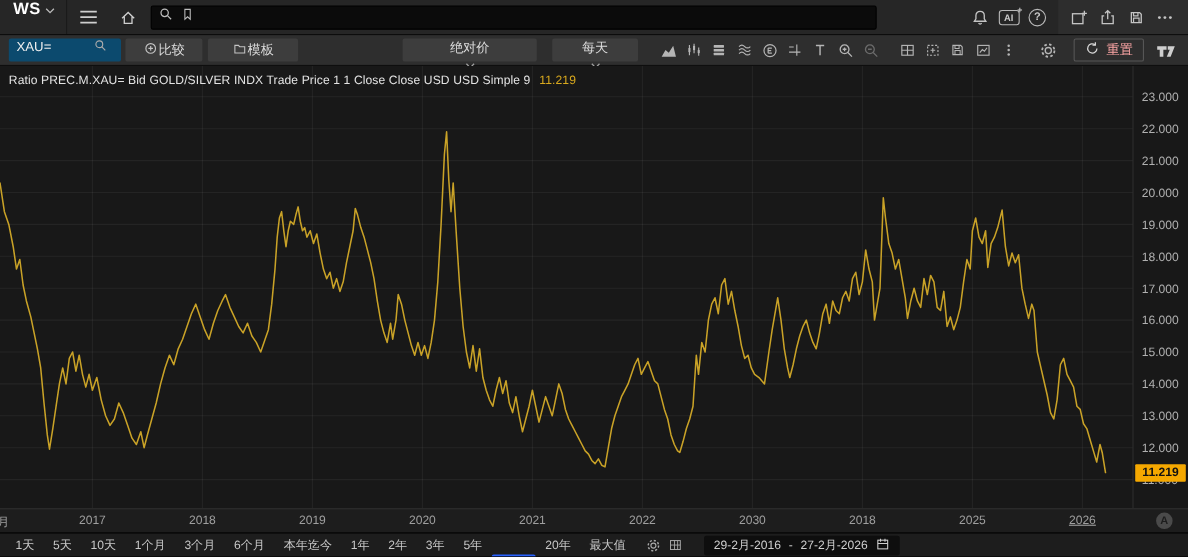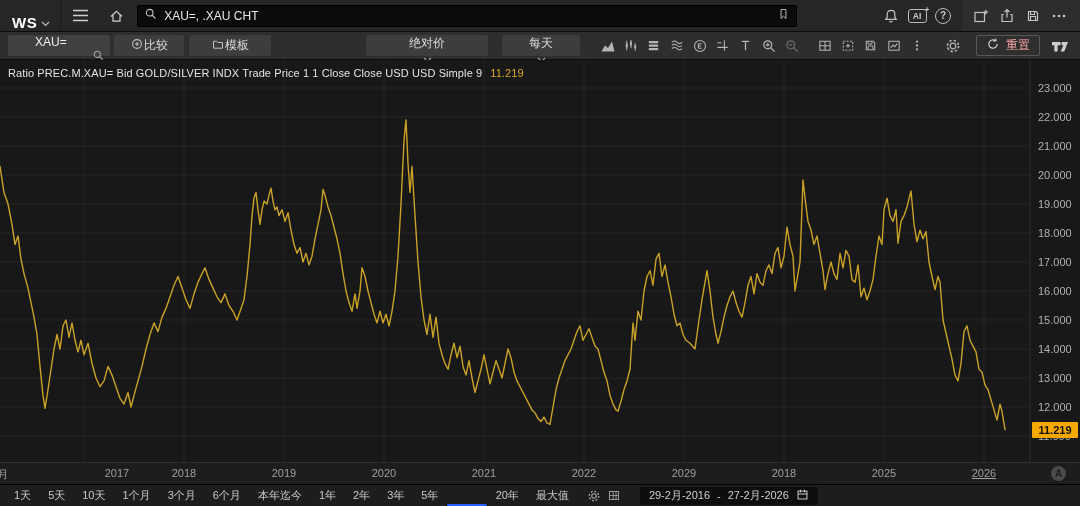--- a/index.html
+++ b/index.html
@@ -3,42 +3,42 @@
 <meta charset="utf-8">
 <style>
   * { box-sizing: border-box; margin: 0; padding: 0; }
   html,body { background:#000; }
   body { font-family: "Liberation Sans", "DejaVu Sans", sans-serif; }
   #app { position:relative; width:1080px; height:506px; background:#181818; overflow:hidden; color:#ddd; }
 
   
   .topbar { position:absolute; top:0; left:0; width:1080px; height:32px; background:#262626;
             border-bottom:1px solid #0b0b0b; display:flex; align-items:center; }
-  .ws-wrap { display:flex; align-items:flex-end; gap:4px; padding:0 10px 0 12px; height:100%; border-right:1px solid #1a1a1a; }
+  .ws-wrap { display:flex; align-items:flex-start; gap:4px; padding:0 10px 0 12px; height:100%; border-right:1px solid #1a1a1a; }
   .ws-logo { font-weight:bold; font-size:15px; color:#fff; letter-spacing:.5px; }
   .icon-btn { display:flex; align-items:center; justify-content:center; width:26px; height:26px; cursor:pointer; }
   .icon-btn svg { display:block; }
   .searchbar { display:flex; align-items:center; margin-left:8px; width:660px; height:22px; background:#0b0b0b;
                border:1px solid #000; border-radius:2px; padding:0 6px; gap:6px; }
   .searchbar input { flex:1; background:transparent; border:none; outline:none; color:#e8e8e8; font-size:12px;
                      font-family:"Liberation Sans",sans-serif; }
   .top-right { margin-left:auto; display:flex; align-items:center; height:100%; }
   .top-group2 { display:flex; align-items:center; height:100%; background:#2d2d2d; padding:0 8px 0 6px; margin-left:6px; }
   .help-circle { width:16px; height:16px; border:1.2px solid #b9b9b9; border-radius:50%; color:#c9c9c9;
                  font-size:10px; font-weight:bold; display:flex; align-items:center; justify-content:center; }
   .ai-badge { position:relative; width:19px; height:14px; border:1.2px solid #b9b9b9; border-radius:3px;
               color:#c9c9c9; font-size:8.5px; font-weight:bold; display:flex; align-items:center; justify-content:center; }
   .ai-badge .plus { position:absolute; top:-5px; right:-4px; font-size:8px; color:#c9c9c9; }
 
   
   .toolbar { position:absolute; top:32px; left:0; width:1080px; height:28px; background:#2e2e2e;
              border-bottom:1px solid #0e0e0e; display:flex; align-items:center; font-size:12px; color:#dcdcdc;
              padding:0 6px 0 8px; }
-  .sym-input { display:flex; align-items:flex-end; width:102px; height:21px; background:#404040; border-radius:2px;
-               padding:0 5px 0 7px; margin-right:4px;flex-direction:column; }
+  .sym-input { display:flex; align-items:flex-start; width:102px; height:21px; background:#0c4a6e; border-radius:2px;
+               padding:0 5px 0 7px; margin-right:4px; }
   .sym-input input { width:70px; background:transparent; border:none; outline:none; color:#eee; font-size:12px;
                      font-family:"Liberation Sans",sans-serif; }
   .tb-btn { display:flex; align-items:center; justify-content:center; height:21px; background:#3d3d3d;
             border-radius:2px; padding:0 16px; margin-right:5px; cursor:pointer; }
   .tb-select { display:flex; align-items:center; justify-content:space-between; height:21px; background:#3d3d3d;
                border-radius:2px; padding:0 8px; cursor:pointer;flex-direction:column; }
   .tb-icon { width:23px; height:22px; display:flex; align-items:center; justify-content:center; cursor:pointer; color:#b5b5b5; }
   .dim { opacity:.45; }
   .reset-btn { display:flex; align-items:center; gap:6px; height:21px; border:1px solid #565656; border-radius:2px;
                padding:0 9px; margin:0 10px 0 12px; cursor:pointer; color:#fca5a5; }
@@ -91,21 +91,20 @@
           <path d="M2.5 8.5 L8 3.3 L13.5 8.5 M4.5 7.2 V13.2 H11.5 V7.2" stroke="#cfcfcf" stroke-width="1.2" fill="none"></path>
         </svg>
     </div>
     <div class="searchbar">
       <span>
         <svg width="14" height="14" viewBox="0 0 16 16">
             <circle cx="6.5" cy="6.5" r="3.8" stroke="#bdbdbd" stroke-width="1.3" fill="none"></circle>
             <path d="M9.4 9.4 L13.2 13.2" stroke="#bdbdbd" stroke-width="1.3"></path>
           </svg>
       </span>
-      <input spellcheck="false" value="XAU=, .XAU CHT" style="">
       <span>
         <svg width="13" height="14" viewBox="0 0 16 16">
             <path d="M5 2.5 h6 v11 l-3-2.7 -3 2.7 z" stroke="#bdbdbd" stroke-width="1.2" fill="none"></path>
           </svg>
       </span>
     </div>
     <div class="top-right">
       <div class="icon-btn">
         <svg width="16" height="16" viewBox="0 0 16 16">
             <path d="M8 2.3 c2.2 0 3.8 1.6 3.8 3.8 V9.2 l1.4 2.1 H2.8 L4.2 9.2 V6.1 C4.2 3.9 5.8 2.3 8 2.3 Z" stroke="#c4c4c4" stroke-width="1.2" fill="none"></path>
@@ -340,27 +339,27 @@
       </svg>
     <div class="legend">
       <span>Ratio PREC.M.XAU= Bid GOLD/SILVER INDX Trade Price 1 1 Close Close USD USD Simple 9</span><span class="val">11.219</span>
     </div>
   </div>
   <div class="price-tag" style="top: 421.638px;">11.219</div>
 
   <div class="xaxis" id="xaxis">
     <span class="xlab" style="left:-14px">月</span>
     <div class="auto-badge">A</div>
-  <span class="xlab" style="left: 67px; margin-left: 33px;">2017</span>
+  <span class="xlab" style="left: 67px;">2017</span>
       <span class="xlab" style="left: 167px;">2018</span>
       <span class="xlab" style="left: 267px;">2019</span>
       <span class="xlab" style="left: 367px;">2020</span>
       <span class="xlab" style="left: 467px;">2021</span>
       <span class="xlab" style="left: 567px;">2022</span>
-      <span class="xlab" style="left: 667px;">2029</span>
+      <span class="xlab" style="left: 667px;">2030</span>
       <span class="xlab" style="left: 767px;">2018</span>
       <span class="xlab" style="left: 867px;">2025</span>
       <span class="xlab" style="left: 967px; text-decoration: underline;">2026</span>
     </div>
 
   <div class="bottombar">
     <div id="ranges" style="display:flex;align-items:center">
         <div class="range-btn">1天</div>
         <div class="range-btn">5天</div>
         <div class="range-btn">10天</div>

